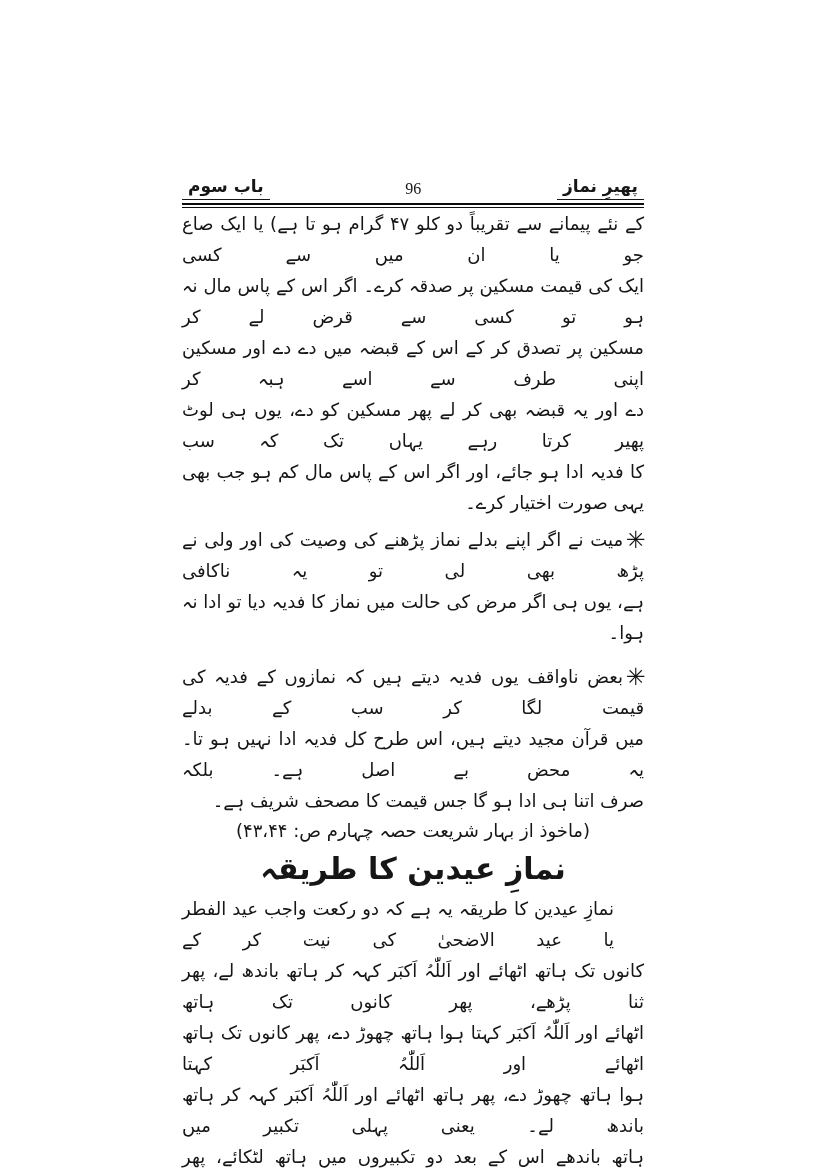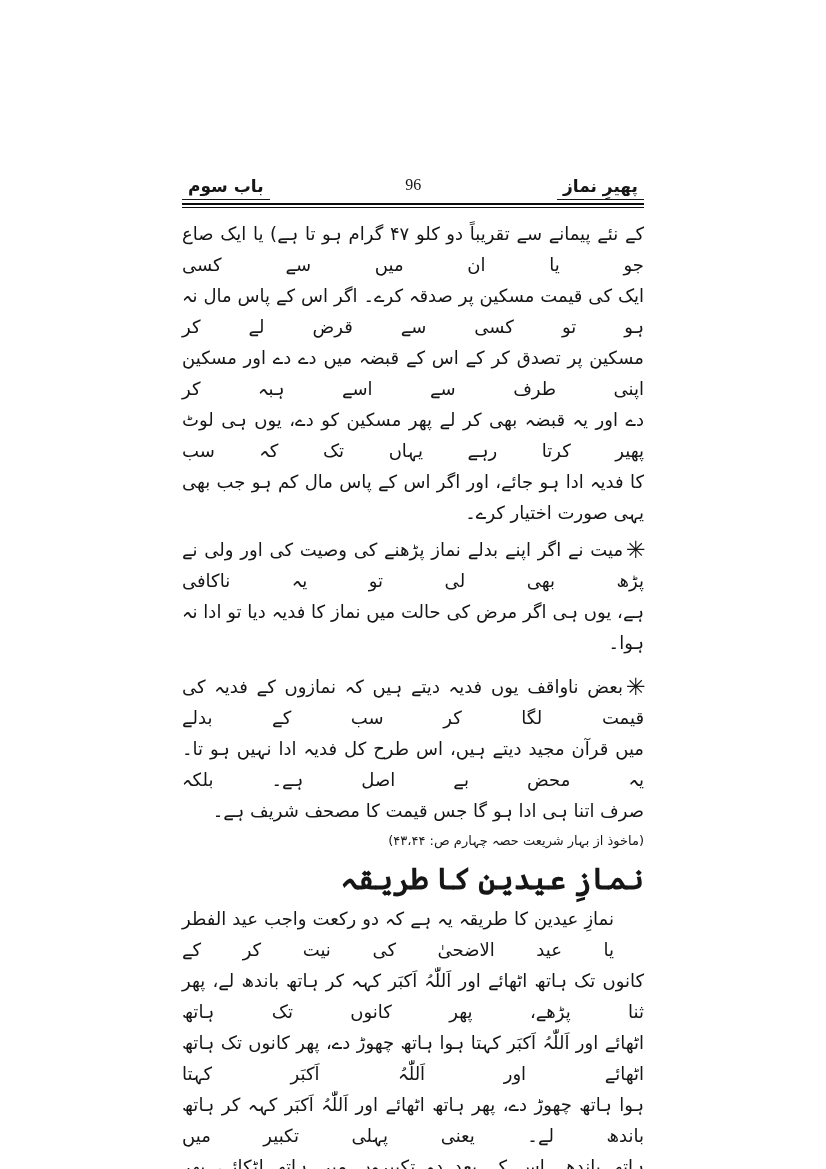--- a/index.html
+++ b/index.html
@@ -7,68 +7,67 @@
     width:826px; height:1169px;
     background:#ffffff;
     color:#161616;
     font-family:"DejaVu Sans", sans-serif;
     overflow:hidden;
   }
   .page-content { width:462px; margin:0 auto; padding-top:176px; }
 
   
   .running-head {
-    display:flex; justify-content:space-between; 
+    display:flex; justify-content:space-between; align-items:flex-end;
     direction:ltr;
   }
   .running-head .head-word {
     font-size:17px; font-weight:bold; direction:rtl;
     border-bottom:1.5px solid #161616; padding:0 6px 3px;
   }
   .running-head .page-no {
     font-family:Liberation Serif, serif;
     font-size:16px; font-weight:normal; padding-bottom:2px;
   }
   .rule-double {
     height:2px;
     border-top:2.5px solid #0d0d0d;
     border-bottom:1.2px solid #0d0d0d;
     margin-top:3px;
   }
 
   
-  .para { margin-top:10px; }
+  .para { }
   .line {
     direction:rtl;
     font-size:18px;
     line-height:31px;
     text-align:justify;
     text-align-last:justify;
   }
   .line.last-line { text-align-last:right; }
   .line.first-indent { padding-right:30px; }
   .bullet-line .star {
     font-size:19px; font-weight:bold; margin-left:5px;
     display:inline-block; transform:scale(1.25);
   }
   .citation {
     direction:rtl;
-    text-align:right;
-    font-size:13px;
+    text-align:center;
+    font-size:18px;
     line-height:25px;
     margin-top:2px;
   }
   .section-heading {
     direction:rtl;
-    text-align:right;
+    text-align:center;
     font-size:30px;
     font-weight:bold;
     line-height:44px;
     margin:4px 0 2px;
-    font-family:Liberation Serif, serif;
   }
 </style>
 </head>
 <body>
 
 <div class="page-content">
 
   <div class="running-head">
     <span class="head-word">باب سوم</span>
     <span class="page-no">96</span>

